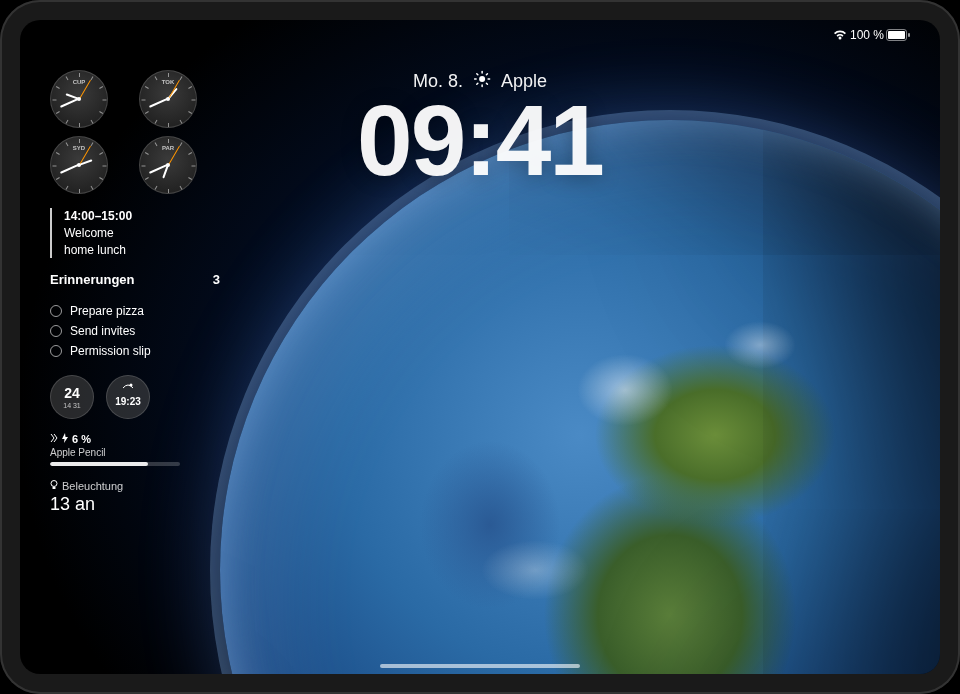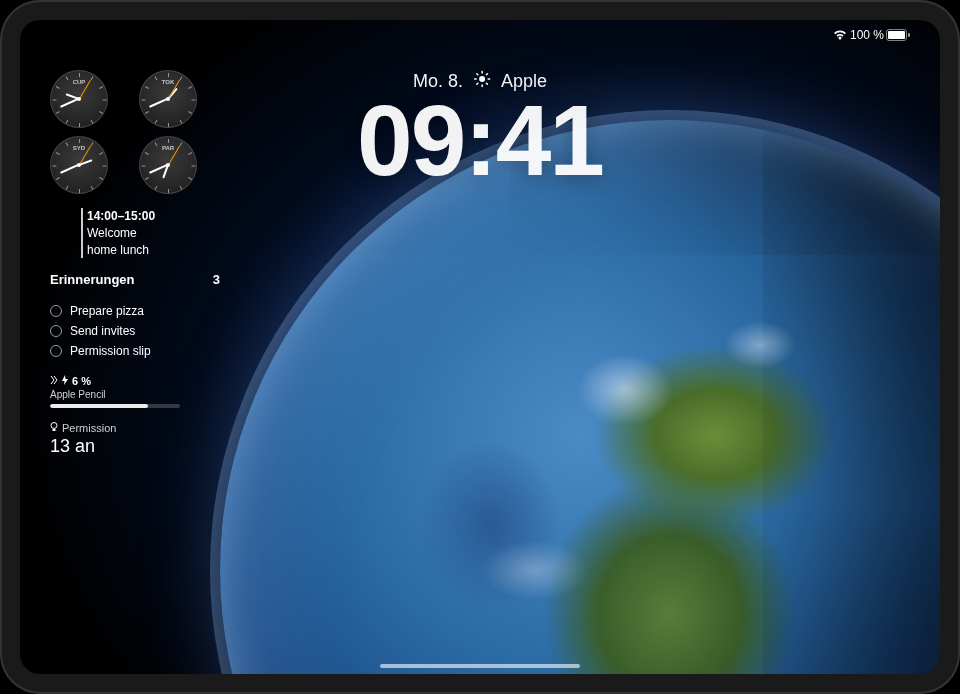--- a/index.html
+++ b/index.html
@@ -174,24 +174,23 @@
       top: 50%;
       width: 4px;
       height: 4px;
       margin: -2px 0 0 -2px;
       background: #fff;
       border-radius: 50%;
     }
     
     .calendar-event {
       border-left: 2px solid rgba(255,255,255,0.8);
-      padding-left: 4px;
+      padding-left: 12px;
       font-size: 12px;
       line-height: 1.4;
-      margin-left: 31px;
     }
     .event-time { font-weight: 600; }
     
     .reminders-header {
       display: flex;
       justify-content: space-between;
       font-size: 13px;
       font-weight: 700;
       margin-bottom: 14px;
     }
@@ -439,20 +438,35 @@
         <div class="reminder-item">
           <span class="reminder-circle"></span>
           <span>Send invites</span>
         </div>
         <div class="reminder-item">
           <span class="reminder-circle"></span>
           <span>Permission slip</span>
         </div>
       </div>
 
+      <div class="complications">
+        <div class="complication">
+          <span>24</span>
+          <span class="complication-sub">14    31</span>
+        </div>
+        <div class="complication">
+          <span class="complication-icon">
+            <svg width="14" height="10" viewBox="0 0 14 10" fill="none">
+              <path d="M2 8 Q7 2 12 8" stroke="white" stroke-width="1" fill="none"></path>
+              <circle cx="10" cy="5" r="1.5" fill="white"></circle>
+            </svg>
+          </span>
+          <span style="font-size:10px;margin-top:8px">19:23</span>
+        </div>
+      </div>
 
       <div class="battery-widget">
         <div class="battery-label">
           <span>
             <svg width="8" height="10" viewBox="0 0 8 10" fill="white">
                 <path d="M1 1 L4 5 L1 9 M4 1 L7 5 L4 9" stroke="white" stroke-width="1" fill="none"></path>
               </svg>
           </span>
           <span>
             <svg width="6" height="10" viewBox="0 0 6 10" fill="white">
@@ -468,21 +482,21 @@
       </div>
 
       <div class="home-widget">
         <div class="home-label">
           <span>
             <svg width="8" height="10" viewBox="0 0 8 10" fill="white">
                 <circle cx="4" cy="3.5" r="3" fill="none" stroke="white"></circle>
                 <rect x="2.5" y="7" width="3" height="2" rx="0.5"></rect>
               </svg>
           </span>
-          <span>Permission</span>
+          <span>Beleuchtung</span>
         </div>
         <div class="home-value">13 an</div>
       </div>
 
     </div>
 
     <div class="home-indicator"></div>
 
   </div>
 </div>

